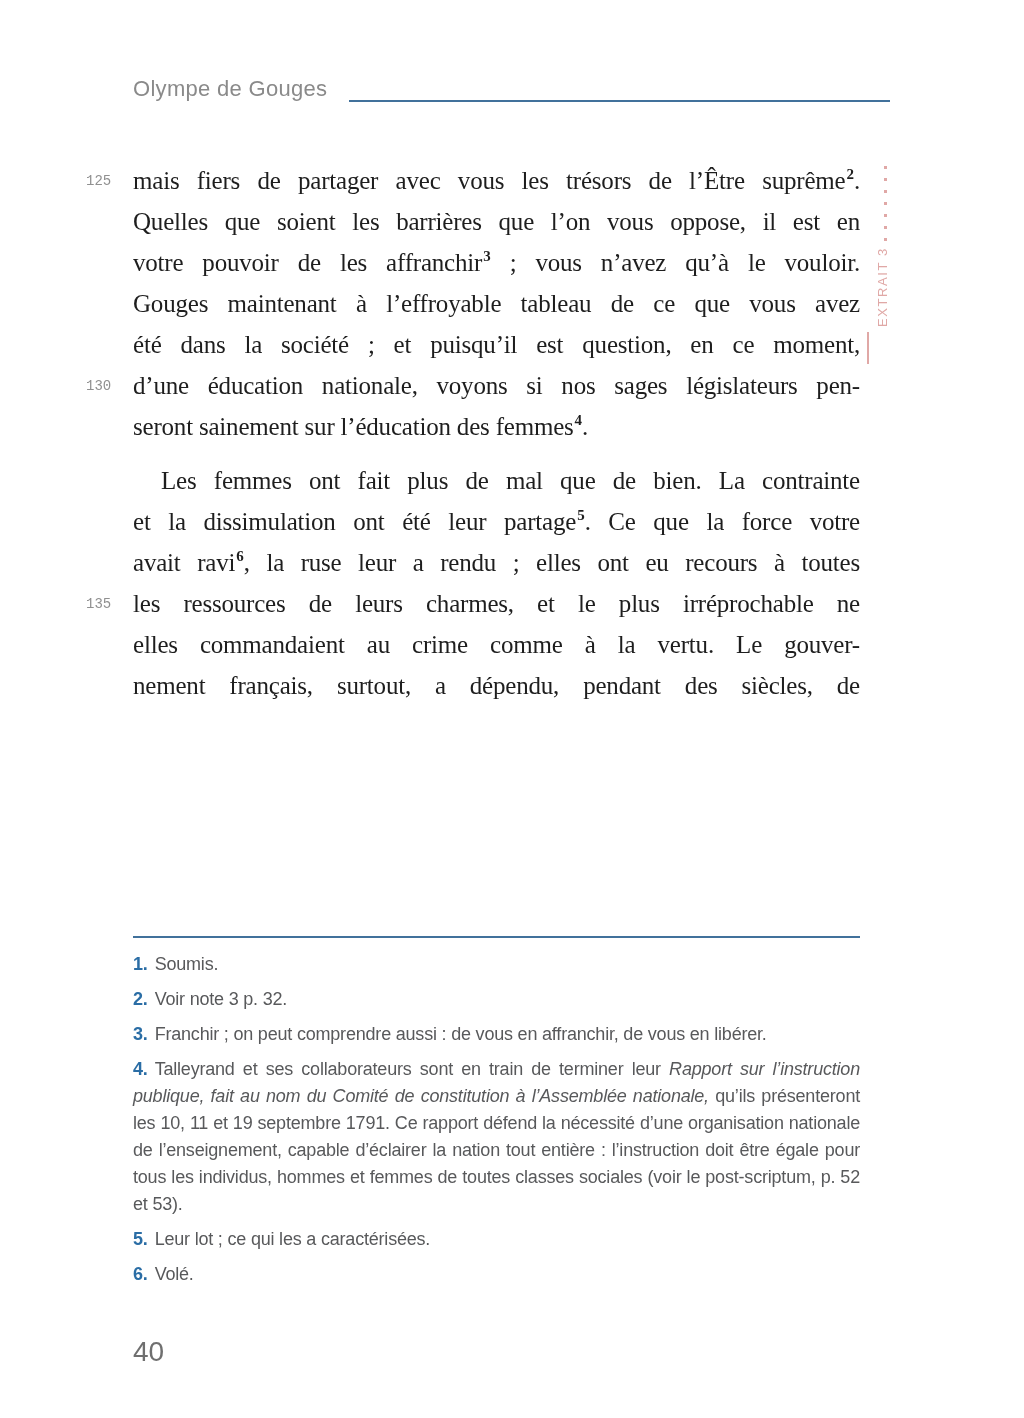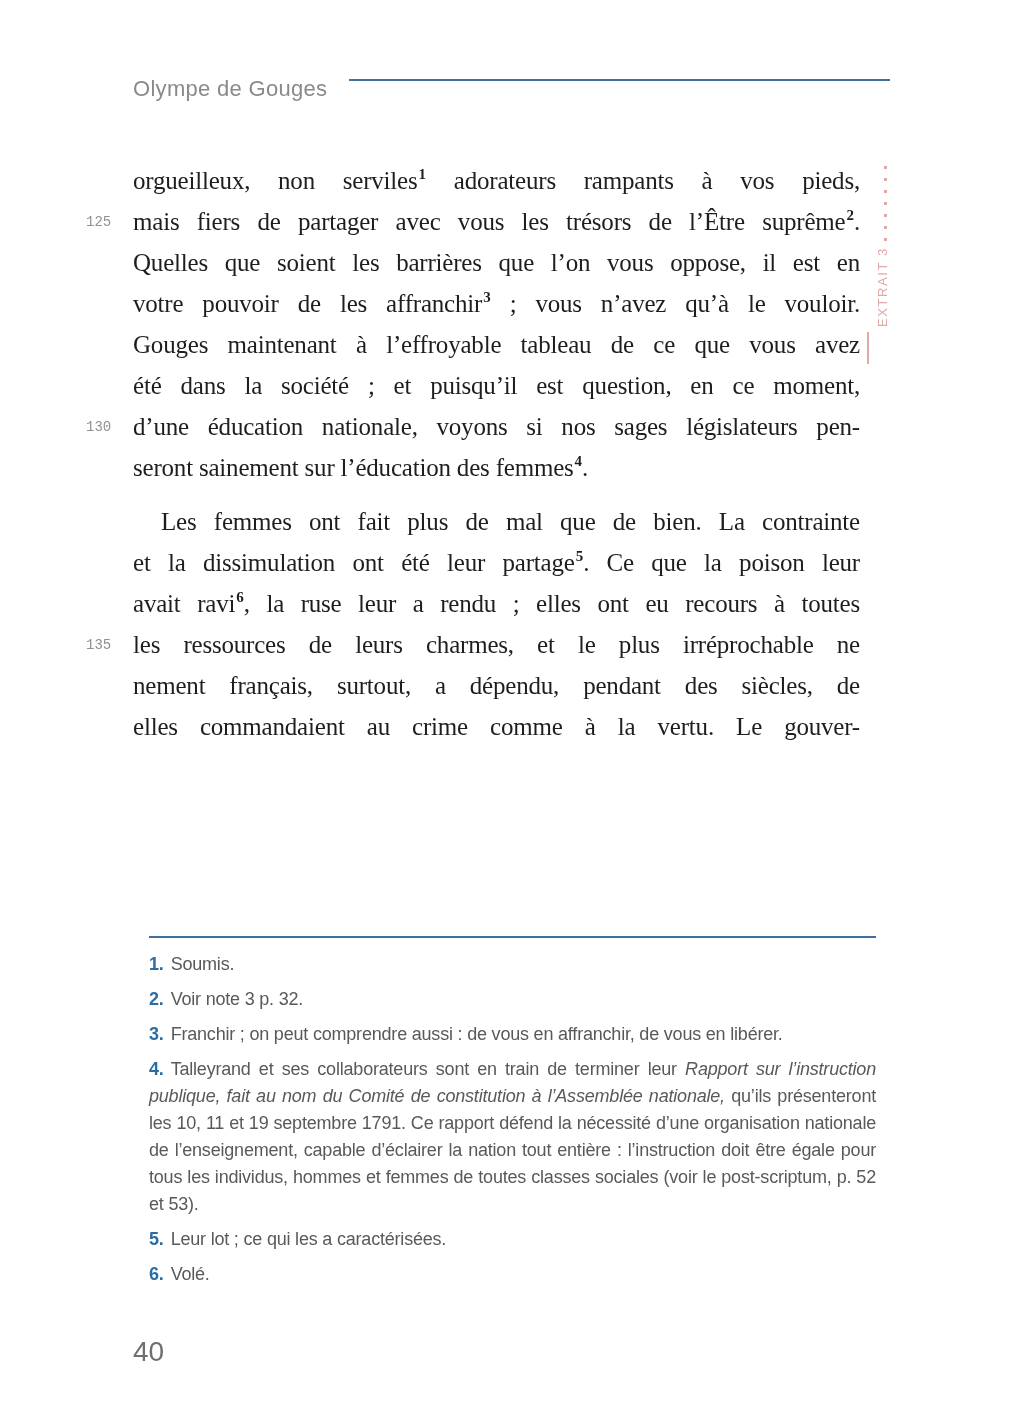--- a/index.html
+++ b/index.html
@@ -16,21 +16,21 @@
     position:relative;
     width:1024px;height:1418px;
     background:#ffffff;
     margin:0 auto;
     overflow:hidden;
     font-kerning:normal;
   }
   
   .header{
     position:absolute;left:133px;right:134px;top:76px;
-    display:flex;align-items:flex-start;gap:22px;
+    display:flex;align-items:flex-end;gap:22px;
   }
   .header-title{
     font-family:"Liberation Sans",sans-serif;
     font-size:22px;font-weight:400;color:var(--muted);
     letter-spacing:.3px;white-space:nowrap;
   }
   .header-rule{flex:1;height:2px;background:var(--accent);margin-top:3px;}
   
   .tab-dots{
     position:absolute;left:884px;top:166px;width:3px;height:78px;
@@ -73,21 +73,20 @@
     font-weight:700;font-size:15px;line-height:0;
     position:relative;top:-10px;margin-left:1px;
     letter-spacing:0;
   }
   
   .footnotes{
     position:absolute;left:133px;top:936px;width:727px;
     font-family:"Liberation Sans",sans-serif;
     font-size:18px;line-height:27px;color:var(--note-ink);
     letter-spacing:-.2px;
-    margin-left:16px;
   }
   .fn-rule{height:2px;background:var(--accent);margin-bottom:13px;}
   .footnote{text-align:justify;margin-bottom:8px;}
   .fn-num{font-weight:700;color:var(--note-blue);margin-right:7px;}
   .it{font-style:italic;}
   
   .page-number{
     position:absolute;left:133px;top:1336px;
     font-family:"Liberation Sans",sans-serif;
     font-size:28px;color:#6f6f6f;
@@ -102,36 +101,35 @@
     <span class="header-title">Olympe de Gouges</span>
     <span class="header-rule"></span>
   </div>
 
   <div class="tab-dots"></div>
   <div class="tab-label">EXTRAIT 3</div>
   <div class="tab-line"></div>
 
   <div class="body-text">
       <div class="para">
-        <div class="bodyline"><span>orgueilleux, non serviles</span><span class="fnref">1</span><span> adorateurs rampants à vos pieds,</span></div>
         <div class="bodyline"><span class="lnum">125</span><span>mais fiers de partager avec vous les trésors de l’Être suprême</span><span class="fnref">2</span><span>.</span></div>
         <div class="bodyline"><span>Quelles que soient les barrières que l’on vous oppose, il est en</span></div>
         <div class="bodyline"><span>votre pouvoir de les affranchir</span><span class="fnref">3</span><span> ; vous n’avez qu’à le vouloir.</span></div>
         <div class="bodyline"><span>Gouges maintenant à l’effroyable tableau de ce que vous avez</span></div>
         <div class="bodyline"><span>été dans la société ; et puisqu’il est question, en ce moment,</span></div>
         <div class="bodyline"><span class="lnum">130</span><span>d’une éducation nationale, voyons si nos sages législateurs pen-</span></div>
         <div class="bodyline no-just"><span>seront sainement sur l’éducation des femmes</span><span class="fnref">4</span><span>.</span></div>
       </div>
       <div class="para">
         <div class="bodyline indent"><span>Les femmes ont fait plus de mal que de bien. La contrainte</span></div>
-        <div class="bodyline"><span>et la dissimulation ont été leur partage</span><span class="fnref">5</span><span>. Ce que la poison leur</span></div>
+        <div class="bodyline"><span>et la dissimulation ont été leur partage</span><span class="fnref">5</span><span>. Ce que la force votre</span></div>
         <div class="bodyline"><span>avait ravi</span><span class="fnref">6</span><span>, la ruse leur a rendu ; elles ont eu recours à toutes</span></div>
         <div class="bodyline"><span class="lnum">135</span><span>les ressources de leurs charmes, et le plus irréprochable ne</span></div>
+        <div class="bodyline"><span>elles commandaient au crime comme à la vertu. Le gouver-</span></div>
         <div class="bodyline"><span>nement français, surtout, a dépendu, pendant des siècles, de</span></div>
-        <div class="bodyline"><span>elles commandaient au crime comme à la vertu. Le gouver-</span></div>
       </div>
     </div>
 
   <div class="footnotes">
     <div class="fn-rule"></div>
     <div id="fn-list">
         <div class="footnote"><span class="fn-num">1.</span><span>Soumis.</span></div>
         <div class="footnote"><span class="fn-num">2.</span><span>Voir note 3 p. 32.</span></div>
         <div class="footnote"><span class="fn-num">3.</span><span>Franchir ; on peut comprendre aussi : de vous en affranchir, de vous en libérer.</span></div>
         <div class="footnote"><span class="fn-num">4.</span><span>Talleyrand et ses collaborateurs sont en train de terminer leur </span><span class="it">Rapport sur l’instruction publique, fait au nom du Comité de constitution à l’Assemblée nationale,</span><span> qu’ils présenteront les 10, 11 et 19 septembre 1791. Ce rapport défend la nécessité d’une organisation nationale de l’enseignement, capable d’éclairer la nation tout entière : l’instruction doit être égale pour tous les individus, hommes et femmes de toutes classes sociales (voir le post-scriptum, p. 52 et 53).</span></div>

